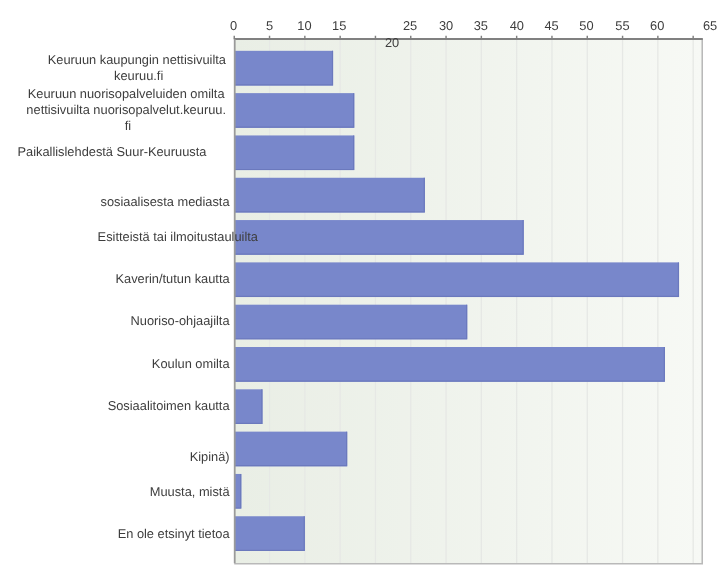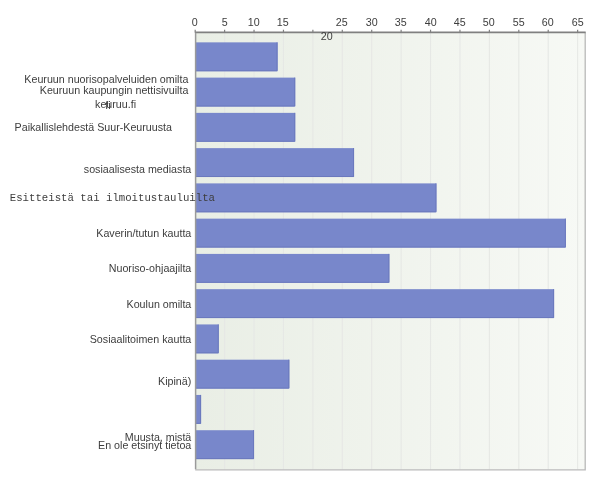--- a/index.html
+++ b/index.html
@@ -143,29 +143,29 @@
       <div class="tick-label" style="left: 262.7px; top: 16.4px; color: rgb(61, 61, 61);">15</div>
       <div class="tick-label" style="left: 292.7px; top: 30px; color: rgb(61, 61, 61); text-align: right;">20</div>
       <div class="tick-label" style="left: 321.7px; top: 16.4px; color: rgb(61, 61, 61);">25</div>
       <div class="tick-label" style="left: 351.7px; top: 16.4px; color: rgb(61, 61, 61);">30</div>
       <div class="tick-label" style="left: 380.7px; top: 16.4px; color: rgb(61, 61, 61);">35</div>
       <div class="tick-label" style="left: 410.7px; top: 16.4px; color: rgb(61, 61, 61);">40</div>
       <div class="tick-label" style="left: 439.7px; top: 16.4px; color: rgb(61, 61, 61);">45</div>
       <div class="tick-label" style="left: 468.7px; top: 16.4px; color: rgb(61, 61, 61);">50</div>
       <div class="tick-label" style="left: 498.7px; top: 16.4px; color: rgb(61, 61, 61);">55</div>
       <div class="tick-label" style="left: 527.7px; top: 16.4px; color: rgb(61, 61, 61);">60</div>
-      <div class="tick-label" style="left: 557.7px; top: 16.4px; color: rgb(61, 61, 61);">65</div>
+      <div class="tick-label" style="left: 557.7px; top: 16.4px; color: rgb(61, 61, 61); text-align: right;">65</div>
     </div>
   <div id="category-labels">
-      <div class="cat-label" style="right: 408.7px; top: 44.3px; color: rgb(61, 61, 61); margin-top: 40px;"><span>Keuruun kaupungin nettisivuilta</span>&nbsp;<br><span>keuruu.fi</span></div>
-      <div class="cat-label" style="right: 408.7px; top: 72.96px; color: rgb(61, 61, 61);"><span>Keuruun nuorisopalveluiden omilta</span>&nbsp;<br>&nbsp;<br><span>fi</span></div>
+      <div class="cat-label" style="right: 408.7px; top: 44.3px; color: rgb(61, 61, 61);"><span>Keuruun kaupungin nettisivuilta</span>&nbsp;<br><span>keuruu.fi</span></div>
+      <div class="cat-label" style="right: 408.7px; top: 72.96px; color: rgb(61, 61, 61);"><span>Keuruun nuorisopalveluiden omilta</span>&nbsp;<br><span>nettisivuilta nuorisopalvelut.keuruu.</span>&nbsp;<br><span>fi</span></div>
       <div class="cat-label" style="right: 428px; top: 121.42px; color: rgb(61, 61, 61);"><span>Paikallislehdestä Suur-Keuruusta</span></div>
       <div class="cat-label" style="right: 408.7px; top: 150.08px; color: rgb(61, 61, 61);">&nbsp;<br><span>sosiaalisesta mediasta</span></div>
-      <div class="cat-label" style="right: 385px; top: 191.94px; color: rgb(61, 61, 61); font-family: Liberation Mono, monospace;"><span>Esitteistä tai ilmoitustauluilta</span></div>
+      <div class="cat-label" style="right: 385px; top: 191.94px; color: rgb(61, 61, 61);"><span>Esitteistä tai ilmoitustauluilta</span></div>
       <div class="cat-label" style="right: 408.7px; top: 227.2px; color: rgb(61, 61, 61);"><span>Kaverin/tutun kautta</span></div>
       <div class="cat-label" style="right: 408.7px; top: 262.46px; color: rgb(61, 61, 61); margin-left: 35px;"><span>Nuoriso-ohjaajilta</span></div>
       <div class="cat-label" style="right: 408.7px; top: 297.72px; color: rgb(61, 61, 61);"><span>Koulun omilta</span></div>
       <div class="cat-label" style="right: 408.7px; top: 332.98px; color: rgb(61, 61, 61);"><span>Sosiaalitoimen kautta</span></div>
       <div class="cat-label" style="right: 408.7px; top: 361.64px; color: rgb(61, 61, 61);">&nbsp;<br><span>Kipinä)</span></div>
-      <div class="cat-label" style="right: 408.7px; top: 403.5px; color: rgb(61, 61, 61); margin-top: 27px;"><span>Muusta, mistä</span></div>
+      <div class="cat-label" style="right: 408.7px; top: 403.5px; color: rgb(61, 61, 61);"><span>Muusta, mistä</span></div>
       <div class="cat-label" style="right: 408.7px; top: 438.76px; color: rgb(61, 61, 61);"><span>En ole etsinyt tietoa</span></div>
     </div>
 </div>
 
 </body></html>

